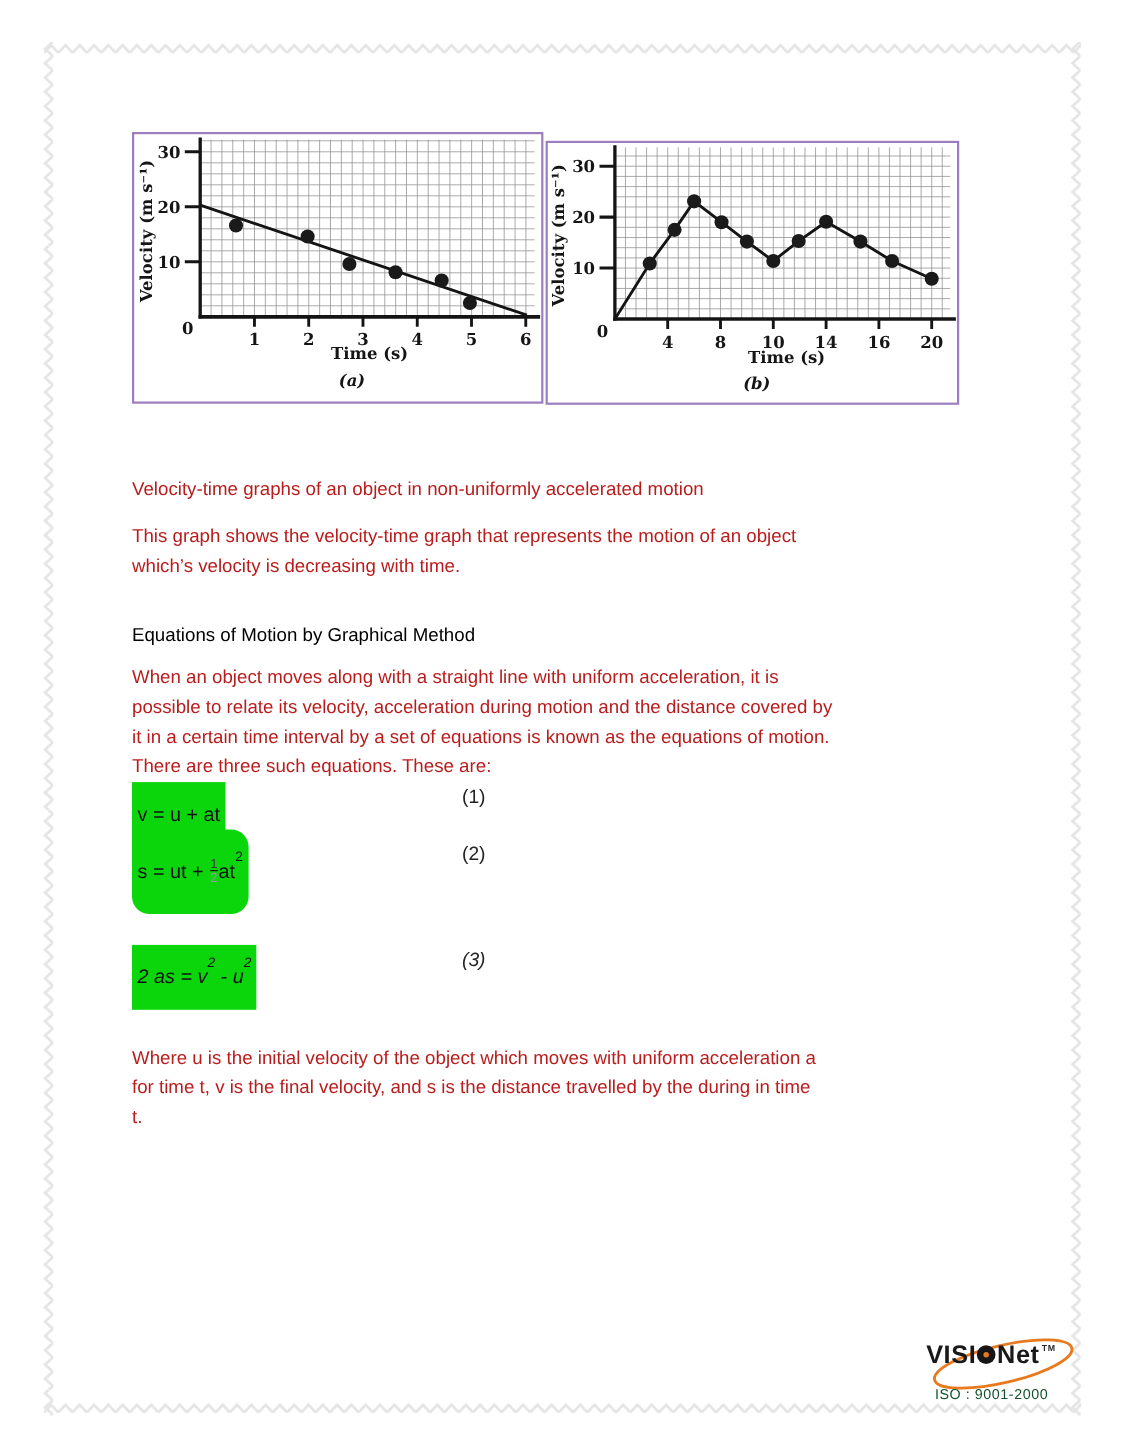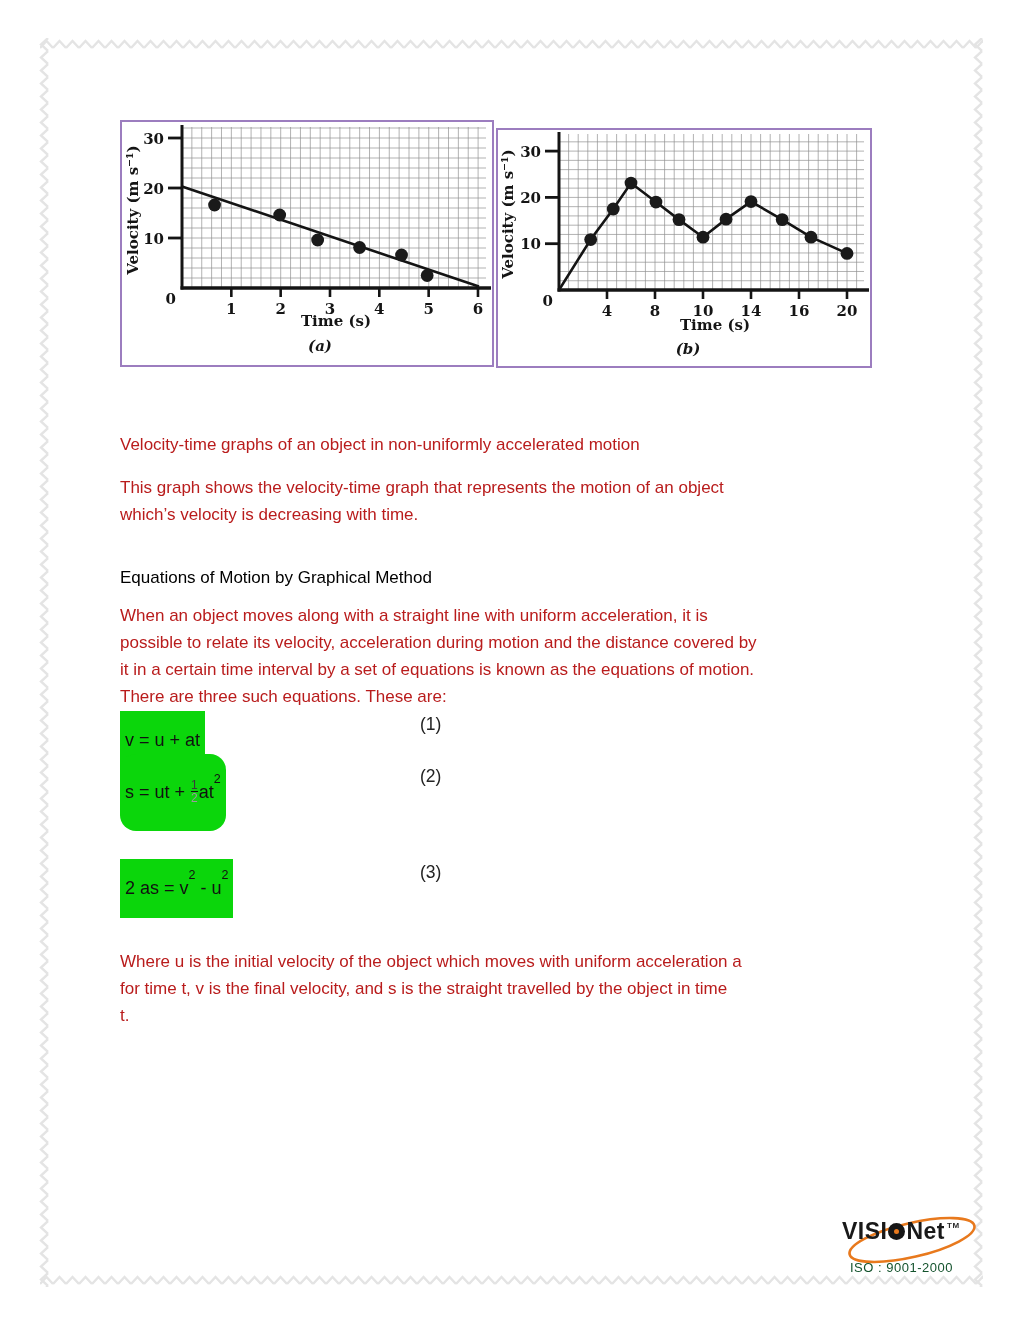--- a/index.html
+++ b/index.html
@@ -19,21 +19,21 @@
   .tblock div{white-space:nowrap;}
   #title{top:431px;}
   #para1{top:474px;}
   #heading{top:544px;color:#000000;margin-top:20px;}
   #para2{top:588px;margin-top:14px;}
   #para3{top:948px;}
   
   .eq-row{position:absolute;left:120px;width:500px;height:46px;}
   #eq-0{top:711px;}
   #eq-1{top:754px;}
-  #eq-2{top:859px;}
+  #eq-2{top:859px;font-style:italic;}
   .eq-box{display:inline-block;background:#0bd60b;color:#111;font-size:18px;
           height:27px;line-height:27px;padding:16px 5px;}
   .eq-box.tall{height:45px;line-height:45px;border-radius:16px;}
   .eq-box sup{font-size:12.5px;position:relative;top:-8px;line-height:0;}
   .frac{display:inline-flex;flex-direction:column;align-items:center;vertical-align:middle;
         font-size:12px;line-height:10px;margin:0 1px;position:relative;top:-2px;}
   .frac .num{color:#3a3a3a;}
   .frac .bar{width:100%;border-top:1.6px solid #111;margin:1px 0;}
   .frac .den{color:#9a9a9a;}
   .eq-num{position:absolute;left:300px;top:0;font-size:17.5px;color:#232323;line-height:27px;}
@@ -293,21 +293,21 @@
         </span>at<sup>2</sup></span>
     <span class="eq-num">(2)</span>
   </div>
   <div class="eq-row" id="eq-2">
     <span class="eq-box">2 as = v<sup>2</sup> - u<sup>2</sup></span>
     <span class="eq-num">(3)</span>
   </div>
 
   <div class="tblock" id="para3">
       <div>Where u is the initial velocity of the object which moves with uniform acceleration a</div>
-      <div>for time t, v is the final velocity, and s is the straight travelled by the object in time</div>
+      <div>for time t, v is the final velocity, and s is the distance travelled by the during in time</div>
       <div>t.</div>
     </div>
 
   <div class="logo">
     <svg class="swoosh" width="140" height="62" viewBox="0 0 140 62">
       <g transform="rotate(-13 70 32)">
         <ellipse cx="70" cy="32" rx="64" ry="17" fill="none" stroke="#e8791d" stroke-width="2.6"></ellipse>
       </g>
     </svg>
     <div class="brand"><span>VISI</span><span class="logo-o"><span class="dot"></span></span><span>Net</span><span class="tm">TM</span></div>

